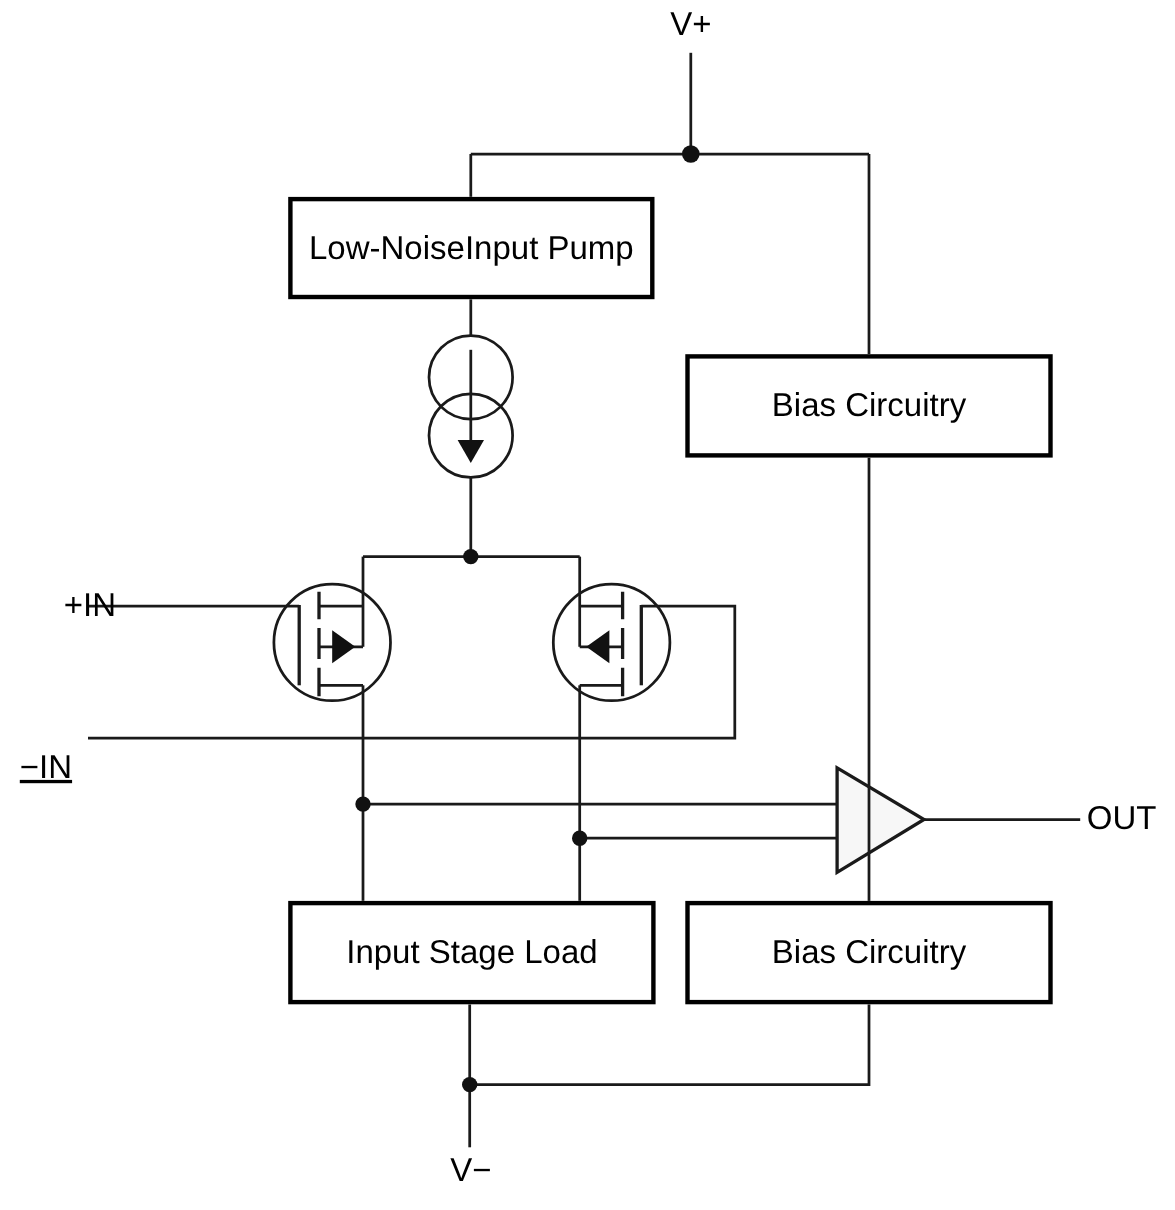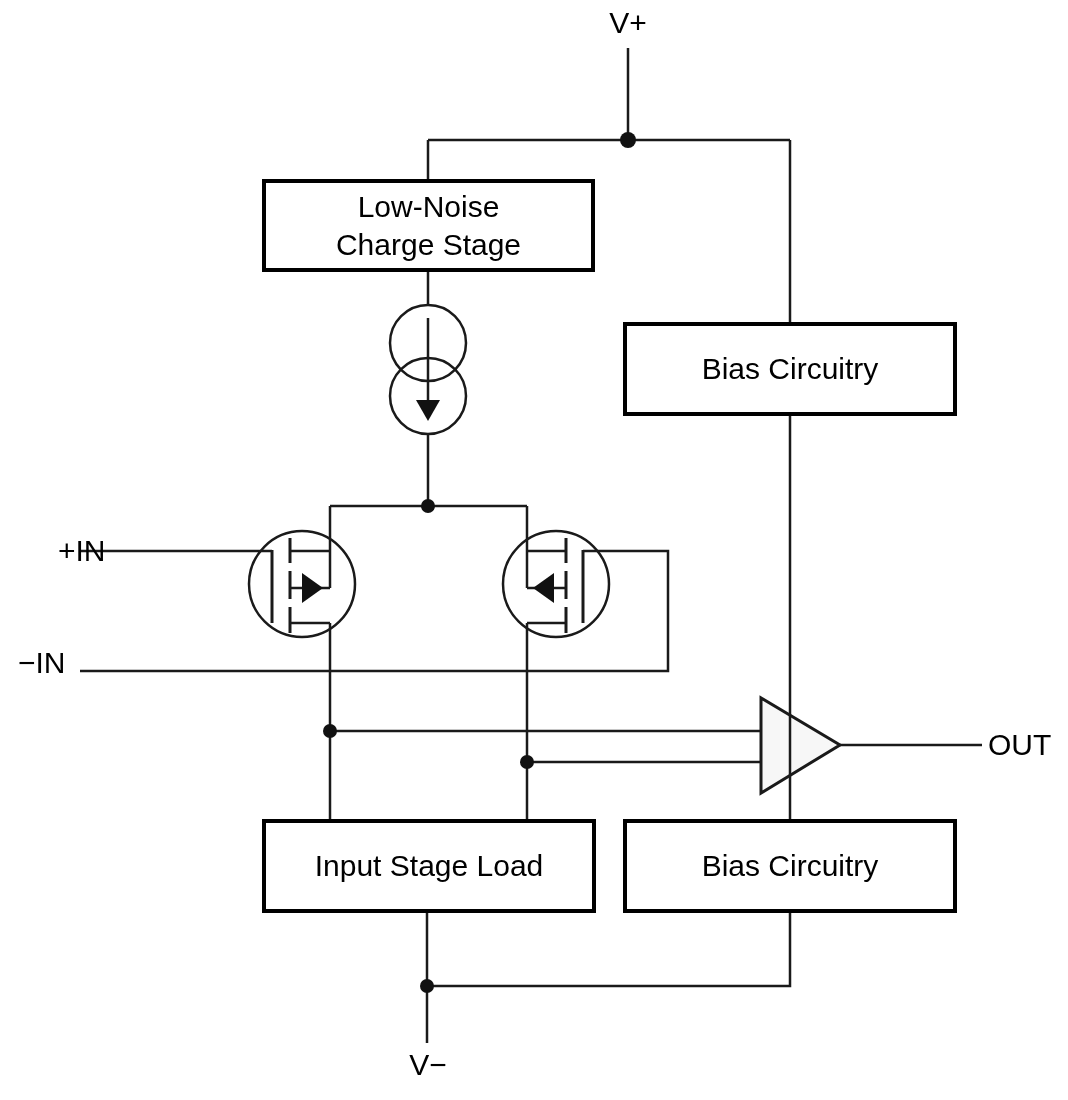--- a/index.html
+++ b/index.html
@@ -11,21 +11,20 @@
     color:#000;
     overflow:hidden;
   }
   .wires{position:absolute;left:0;top:0;}
   .block{
     position:absolute;
     box-sizing:border-box;
     border:4px solid #000;
     background:#fff;
     display:flex;
-    flex-direction:column;
     align-items:center;
     justify-content:center;
     text-align:center;
     font-size:30px;
     line-height:38px;
     color:#000;
   }
   .port-label{
     position:absolute;
     font-size:30px;
@@ -112,38 +111,38 @@
       <circle cx="628" cy="140" r="8"></circle>
       <circle cx="428" cy="506" r="7"></circle>
       <circle cx="330" cy="731" r="7"></circle>
       <circle cx="527" cy="762" r="7"></circle>
       <circle cx="427" cy="986" r="7"></circle>
     </g>
   </svg>
 
   <div class="block" style="left:262px;top:179px;width:333px;height:93px;">
     <div>Low-Noise</div>
-    <div>Charge Stage</div>
+    <div>Input Pump</div>
   </div>
 
   <div class="block" style="left:623px;top:322px;width:334px;height:94px;">
     <div>Bias Circuitry</div>
   </div>
 
   <div class="block" style="left:262px;top:819px;width:334px;height:94px;">
     <div>Input Stage Load</div>
   </div>
 
   <div class="block" style="left:623px;top:819px;width:334px;height:94px;">
     <div>Bias Circuitry</div>
   </div>
 
   <div class="port-label centered" style="left:628px;top:6px;">V+</div>
 
   <div class="port-label" style="left:18px;top:534px;margin-left:40px;">+IN</div>
 
-  <div class="port-label" style="left:18px;top:646px;">−IN</div>
+  <div class="port-label" style="left:18px;top:681px;text-decoration:underline;">−IN</div>
 
   <div class="port-label" style="left:988px;top:728px;">OUT</div>
 
   <div class="port-label centered" style="left:428px;top:1048px;">V−</div>
 
 </div>
 
 </body></html>

